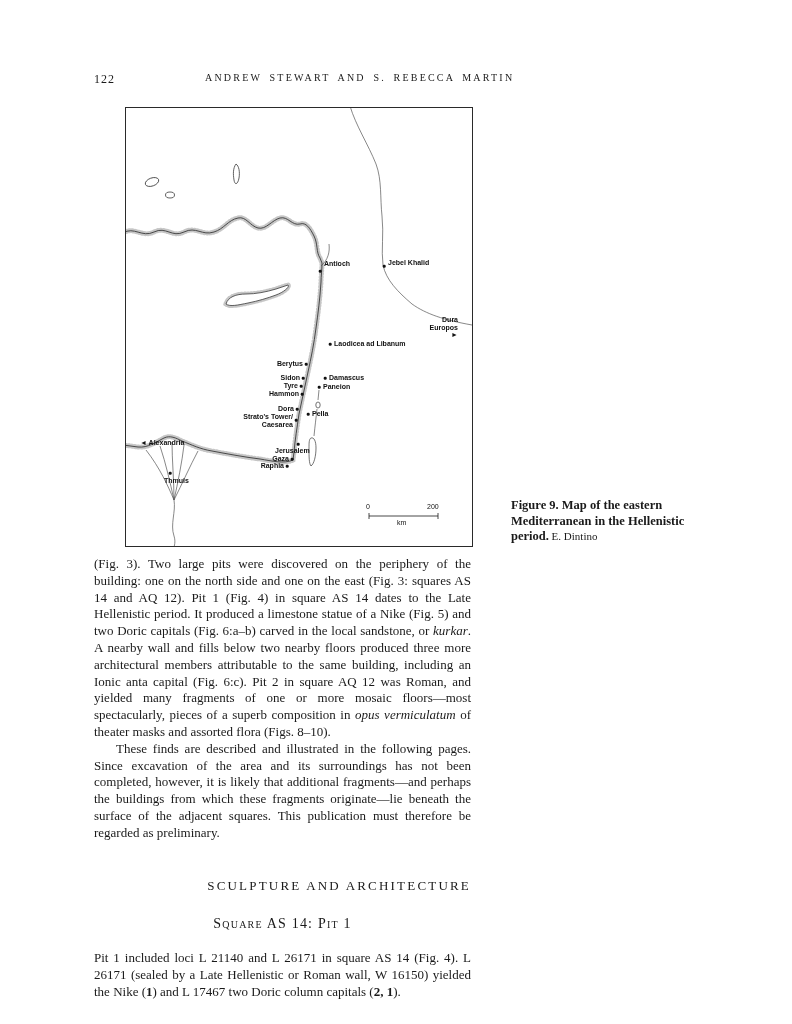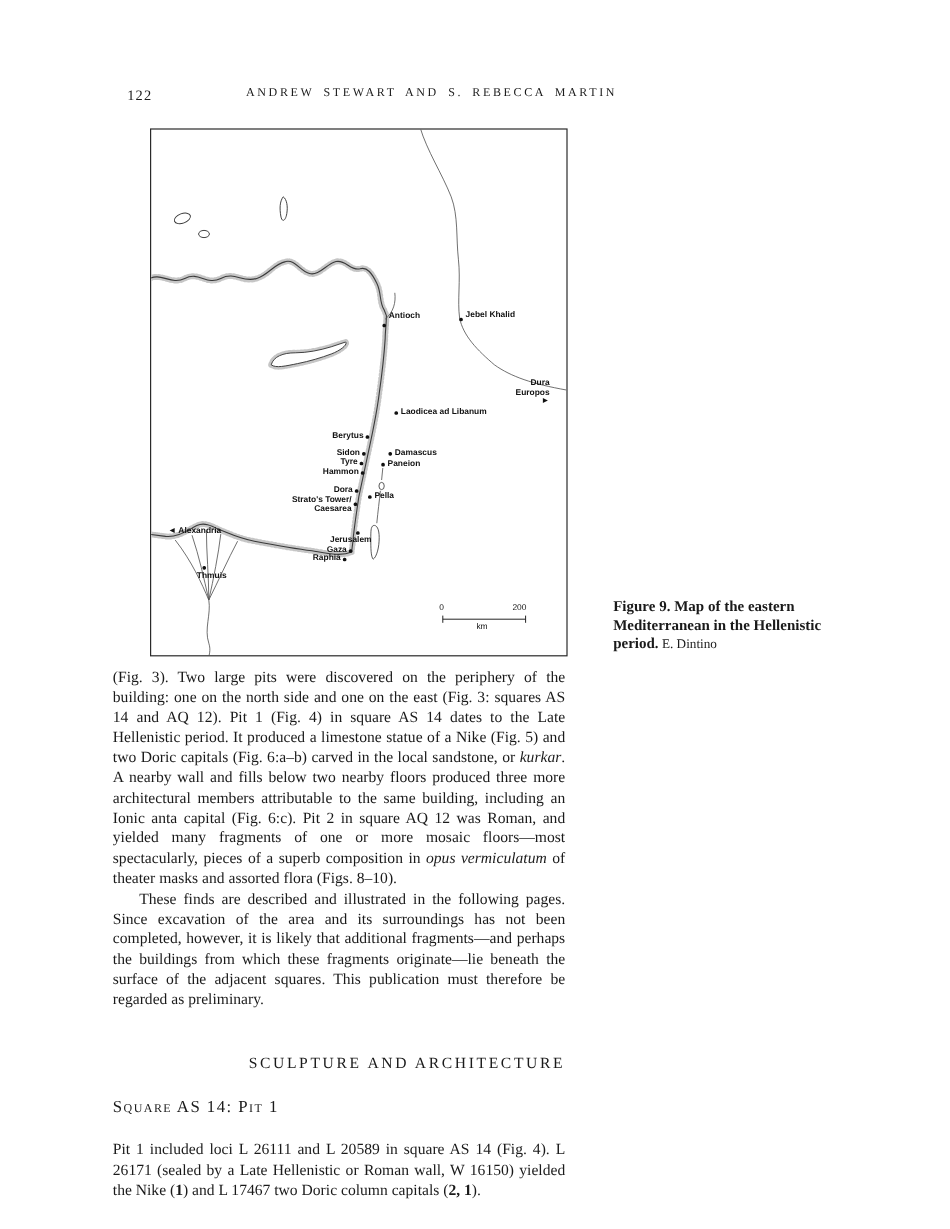--- a/index.html
+++ b/index.html
@@ -8,21 +8,21 @@
     background: #ffffff;
     font-family: "Liberation Serif", serif;
     color: #1a1a1a;
     position: relative;
     overflow: hidden;
   }
   .page { position: absolute; inset: 0; }
 
   
   .page-number {
-    position: absolute; left: 106px; top: 72px;
+    position: absolute; left: 94px; top: 72px;
     font-size: 12px; letter-spacing: 1px;
   }
   .running-head {
     position: absolute; left: 205px; top: 72px;
     font-size: 10px; letter-spacing: 2.2px; word-spacing: 3px;
   }
 
   
   .map-figure {
     position: absolute; left: 125px; top: 107px;
@@ -76,21 +76,21 @@
   .run-b { font-weight: bold; }
 
   .section-heading {
     margin: 36px 0 0 0;
     font-size: 13px; font-weight: normal;
     letter-spacing: 2.2px; text-align: right;
   }
   .subsection-heading {
     margin: 22px 0 0 0;
     font-size: 14px; font-weight: normal;
-    font-variant: small-caps; letter-spacing: 1.2px; text-align: left;
+    font-variant: small-caps; letter-spacing: 1.2px; text-align: center;
   }
   .para-last { margin-top: 17px !important; }
 </style>
 </head>
 <body>
 
 <div class="page">
 
   <span class="page-number">122</span>
   <span class="running-head">ANDREW STEWART AND S. REBECCA MARTIN</span>
@@ -171,16 +171,16 @@
       </div>
   </figure>
 
   <div class="figure-caption"><span class="run-b">Figure 9. Map of the eastern Mediterranean in the Hellenistic period.</span><span class="run-small"> E. Dintino</span></div>
 
   <div class="content">
     <p class="para"><span>(Fig. 3). Two large pits were discovered on the periphery of the building: one on the north side and one on the east (Fig. 3: squares AS 14 and AQ 12). Pit 1 (Fig. 4) in square AS 14 dates to the Late Hellenistic period. It produced a limestone statue of a Nike (Fig. 5) and two Doric capitals (Fig. 6:a–b) carved in the local sandstone, or </span><span class="run-i">kurkar</span><span>. A nearby wall and fills below two nearby floors produced three more architectural members attributable to the same building, including an Ionic anta capital (Fig. 6:c). Pit 2 in square AQ 12 was Roman, and yielded many fragments of one or more mosaic floors—most spectacularly, pieces of a superb composition in </span><span class="run-i">opus vermiculatum</span><span> of theater masks and assorted flora (Figs. 8–10).</span></p>
     <p class="para indent"><span>These finds are described and illustrated in the following pages. Since excavation of the area and its surroundings has not been completed, however, it is likely that additional fragments—and perhaps the buildings from which these fragments originate—lie beneath the surface of the adjacent squares. This publication must therefore be regarded as preliminary.</span></p>
     <h2 class="section-heading">SCULPTURE AND ARCHITECTURE</h2>
     <h3 class="subsection-heading">Square AS 14: Pit 1</h3>
-    <p class="para para-last"><span>Pit 1 included loci L 26111 and L 20589 in square AS 14 (Fig. 4). L 26171 (sealed by a Late Hellenistic or Roman wall, W 16150) yielded the Nike (</span><span class="run-b">1</span><span>) and L 17467 two Doric column capitals (</span><span class="run-b">2, 1</span><span>).</span></p>
+    <p class="para para-last"><span>Pit 1 included loci L 21140 and L 26171 in square AS 14 (Fig. 4). L 26171 (sealed by a Late Hellenistic or Roman wall, W 16150) yielded the Nike (</span><span class="run-b">1</span><span>) and L 17467 two Doric column capitals (</span><span class="run-b">2, 1</span><span>).</span></p>
   </div>
 
 </div>
 
 </body></html>

